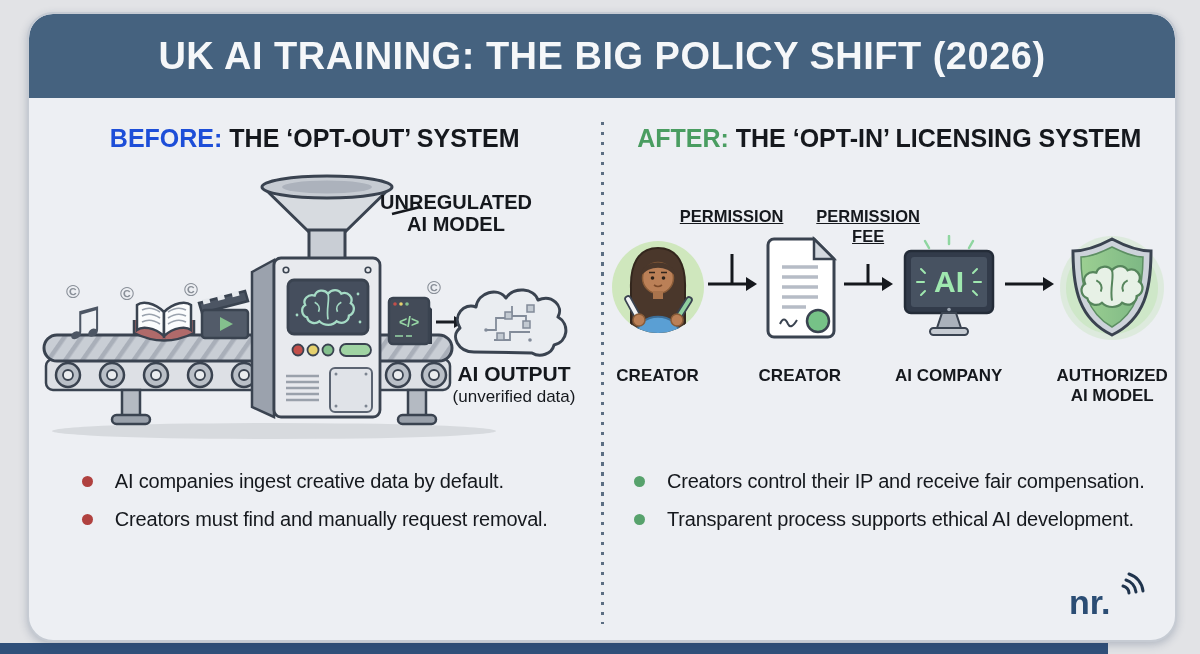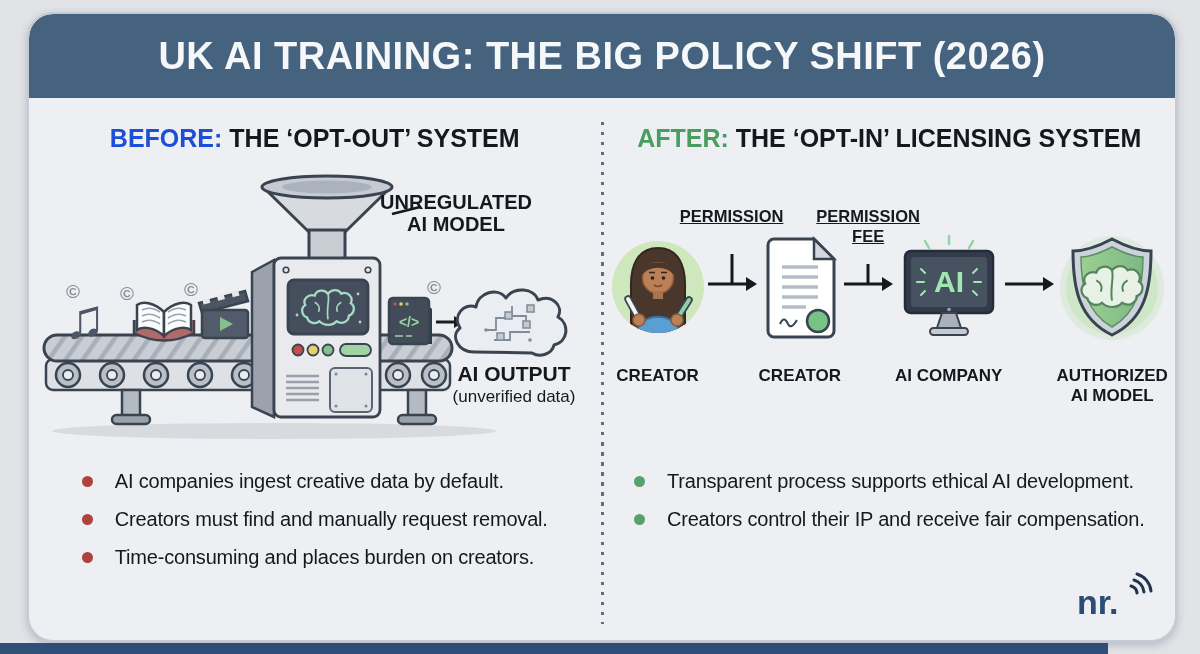--- a/index.html
+++ b/index.html
@@ -29,21 +29,21 @@
   
   .flow{display:flex;align-items:flex-start;justify-content:center;}
   .step{display:flex;flex-direction:column;align-items:center;margin-top:26px;gap:16px;}
   .icon-box{height:110px;display:flex;align-items:center;justify-content:center;}
   .step-label{font-weight:bold;font-size:17px;color:#15181d;margin-top:8px;white-space:nowrap;
     text-align:center;line-height:1.2;}
   .step-label span{display:block;}
   .connector{display:flex;flex-direction:column;align-items:center;width:54px;flex:0 0 auto;}
   .conn-label{height:46px;font-weight:bold;font-size:16.5px;color:#15181d;white-space:nowrap;
     display:flex;flex-direction:column;align-items:center;line-height:1.25;text-decoration:underline;}
-  .logo{position:absolute;right:20px;bottom:16px;}
+  .logo{position:absolute;right:28px;bottom:16px;}
   svg text{font-family:"Liberation Sans",sans-serif;}
 </style>
 </head>
 <body>
 
 <div class="stage">
   <div class="bottom-strip"></div>
   <div class="card">
 
     <div class="header">
@@ -203,24 +203,20 @@
         </div>
 
         <ul class="bullets">
           <li>
               <span class="dot"></span>
               <span>AI companies ingest creative data by default.</span>
             </li>
           <li>
               <span class="dot"></span>
               <span>Creators must find and manually request removal.</span>
-            </li>
-          <li>
-              <span class="dot"></span>
-              <span>Time-consuming and places burden on creators.</span>
             </li>
         </ul>
       </div>
 
       <div class="divider"></div>
 
       <div class="col after-col">
         <div class="col-heading">
           <span class="tag-after">AFTER:</span>
           <span>THE ‘OPT-IN’ LICENSING SYSTEM</span>
@@ -353,25 +349,25 @@
                 <span>AI MODEL</span>
               </div>
             </div>
 
           </div>
         </div>
 
         <ul class="bullets">
           <li>
               <span class="dot"></span>
-              <span>Transparent process supports ethical AI development.</span>
+              <span>Creators control their IP and receive fair compensation.</span>
             </li>
           <li>
               <span class="dot"></span>
-              <span>Creators control their IP and receive fair compensation.</span>
+              <span>Transparent process supports ethical AI development.</span>
             </li>
         </ul>
       </div>
     </div>
 
     <div class="logo">
       <svg width="80" height="48" viewBox="0 0 80 48">
         <text x="2" y="42" font-size="34" font-weight="bold" fill="#2b4d74">nr.</text>
         <g fill="none" stroke="#20344d" stroke-width="3" stroke-linecap="round">
           <path d="M56,14 A8,8 0 0 1 62,21"></path>

